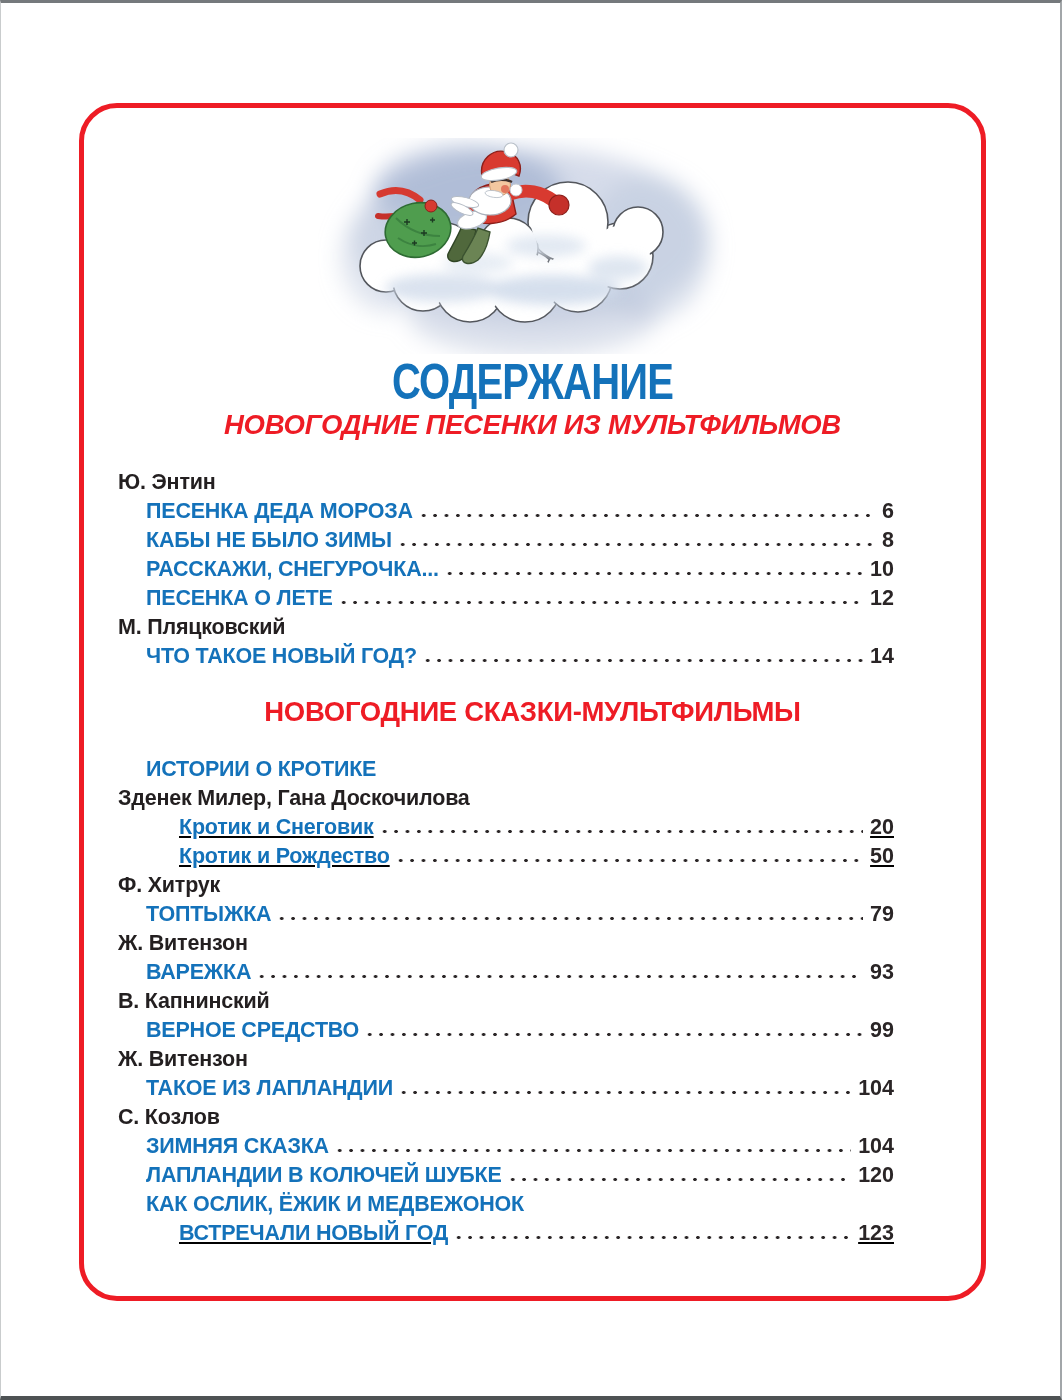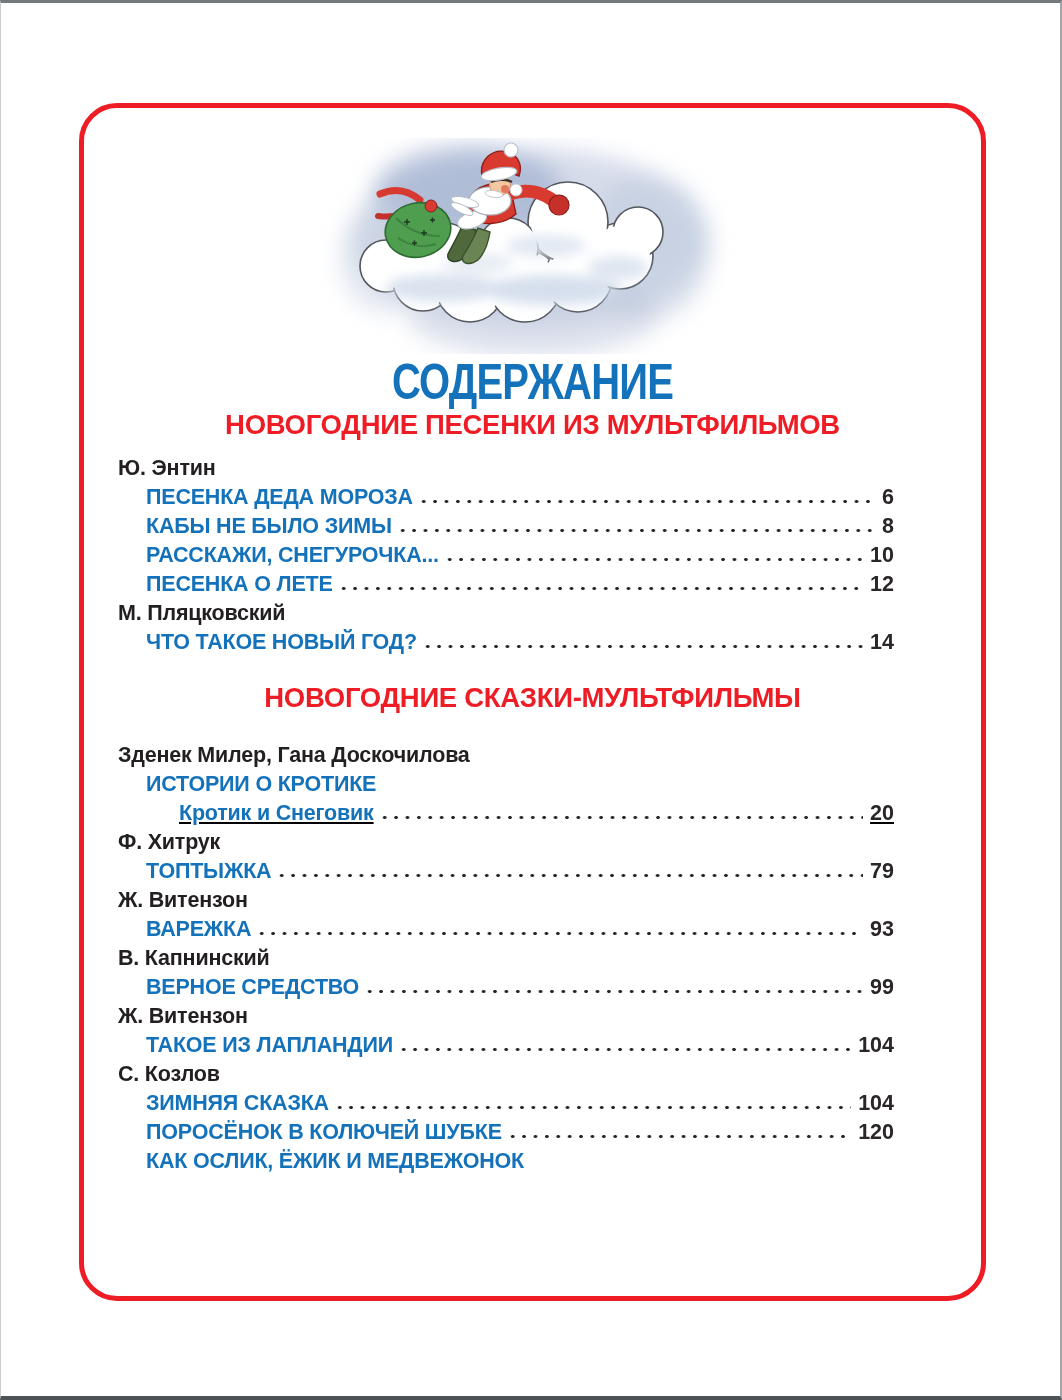--- a/index.html
+++ b/index.html
@@ -22,21 +22,21 @@
   h1.page-title {
     margin:6px -53px 0 0; text-align:center; line-height:44px;
     font-size:50px; font-weight:700; color:var(--blue); letter-spacing:-1px;
     transform:scaleX(.8);
   }
   .section-heading {
     margin:26px -53px 28px 0; text-align:center; line-height:30px;
     font-size:27.5px; font-weight:700; color:var(--red); letter-spacing:-0.3px;
     white-space:nowrap;
   }
-  .toc-section:first-child .section-heading { margin:6px -53px 14px 0; }
+  .toc-section:first-child .section-heading { margin:6px -53px 28px 0;font-style:italic; }
 
   .toc-group { }
   .toc-section:first-child .toc-group:first-of-type { margin-top:10px; }
 
   .row { display:flex; align-items:baseline; line-height:29px; font-size:21.5px; font-weight:700; }
   .author-line { color:var(--ink); letter-spacing:-0.2px; }
   .toc-group .entry { margin-left:28px; }
   .toc-group .entry.sub { margin-left:61px;text-decoration:underline; }
   .entry .label { color:var(--blue); letter-spacing:-0.2px; white-space:nowrap; }
   .leader {
@@ -186,29 +186,34 @@
               <div class="row entry">
                 <span class="label">ЧТО ТАКОЕ НОВЫЙ ГОД?</span>
                 <span class="leader"></span>
                 <span class="page-num">14</span>
               </div>
             </div>
           </div>
           <div class="toc-section">
             <div class="section-heading">НОВОГОДНИЕ СКАЗКИ-МУЛЬТФИЛЬМЫ</div>
             <div class="toc-group">
+              <div class="row entry">
+                <span class="label">ИСТОРИИ О КРОТИКЕ</span>
+              </div>
               <div class="row author-line">Зденек Милер, Гана Доскочилова</div>
-              <div class="row entry">
-                <span class="label">ИСТОРИИ О КРОТИКЕ</span>
-              </div>
               <div class="row entry sub">
                 <span class="label">Кротик и Снеговик</span>
                 <span class="leader"></span>
                 <span class="page-num">20</span>
               </div>
+              <div class="row entry sub">
+                <span class="label">Кротик и Рождество</span>
+                <span class="leader"></span>
+                <span class="page-num">50</span>
+              </div>
             </div>
             <div class="toc-group">
               <div class="row author-line">Ф. Хитрук</div>
               <div class="row entry">
                 <span class="label">ТОПТЫЖКА</span>
                 <span class="leader"></span>
                 <span class="page-num">79</span>
               </div>
             </div>
             <div class="toc-group">
@@ -236,26 +241,31 @@
               </div>
             </div>
             <div class="toc-group">
               <div class="row author-line">С. Козлов</div>
               <div class="row entry">
                 <span class="label">ЗИМНЯЯ СКАЗКА</span>
                 <span class="leader"></span>
                 <span class="page-num">104</span>
               </div>
               <div class="row entry">
-                <span class="label">ПОРОСЁНОК В КОЛЮЧЕЙ ШУБКЕ</span>
+                <span class="label">ЛАПЛАНДИИ В КОЛЮЧЕЙ ШУБКЕ</span>
                 <span class="leader"></span>
                 <span class="page-num">120</span>
               </div>
               <div class="row entry">
                 <span class="label">КАК ОСЛИК, ЁЖИК И МЕДВЕЖОНОК</span>
+              </div>
+              <div class="row entry sub">
+                <span class="label">ВСТРЕЧАЛИ НОВЫЙ ГОД</span>
+                <span class="leader"></span>
+                <span class="page-num">123</span>
               </div>
             </div>
           </div>
         </div>
 
     </div>
   </div>
 </div>
 
 </body></html>

